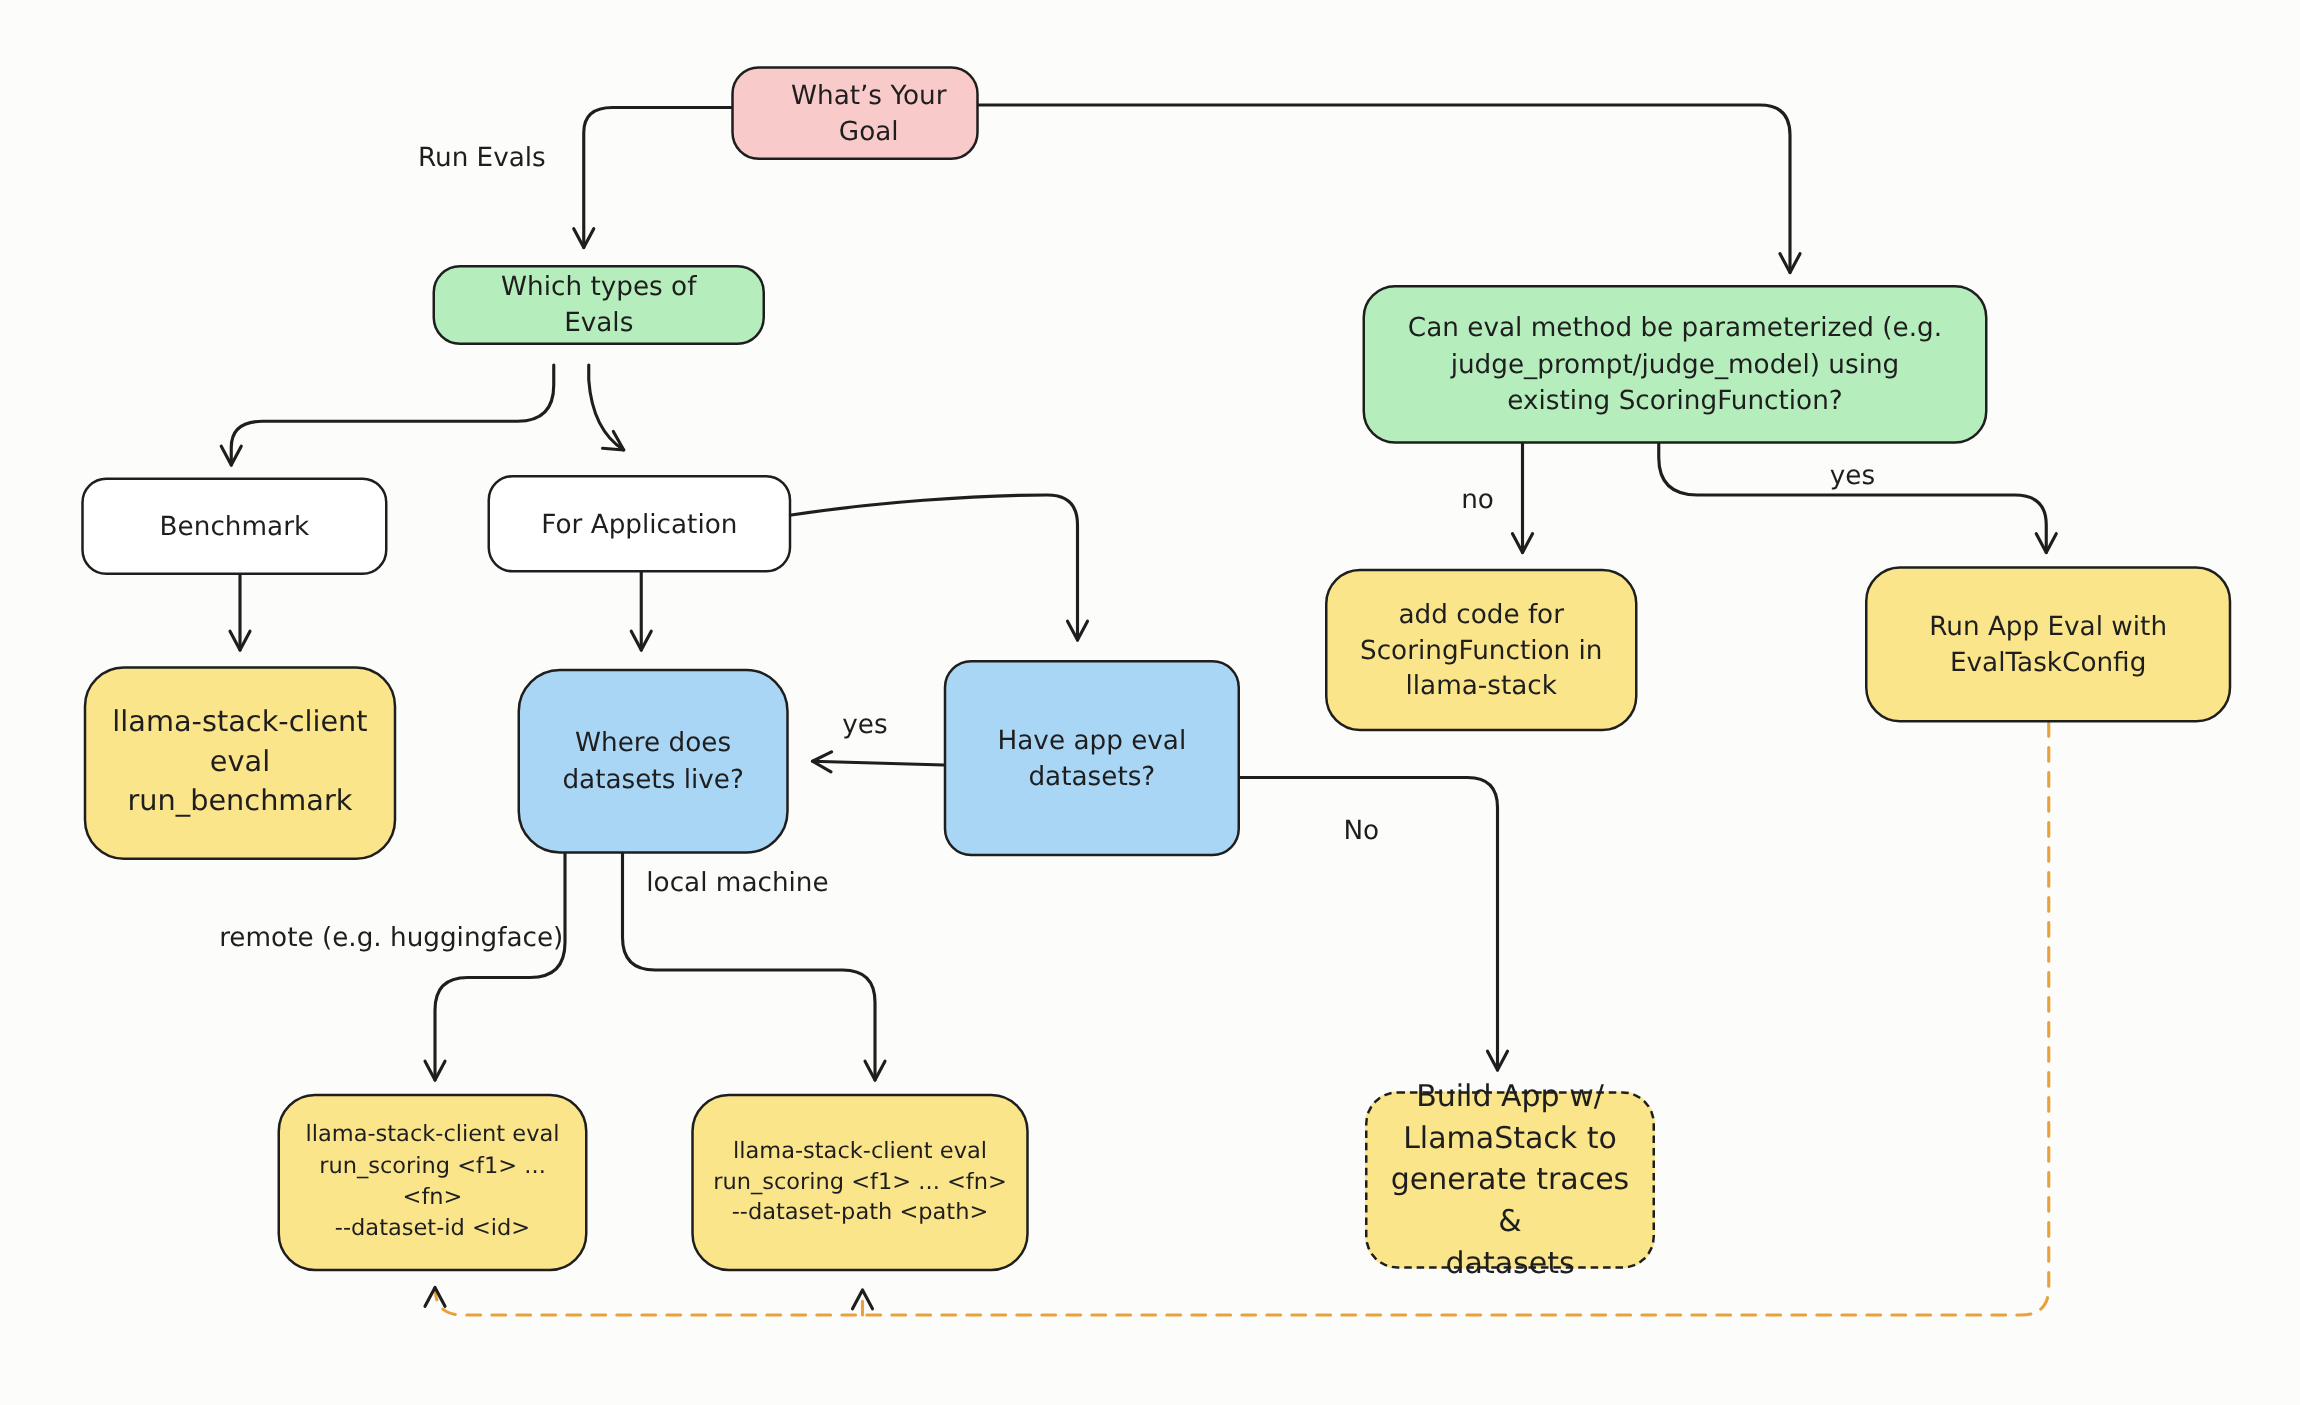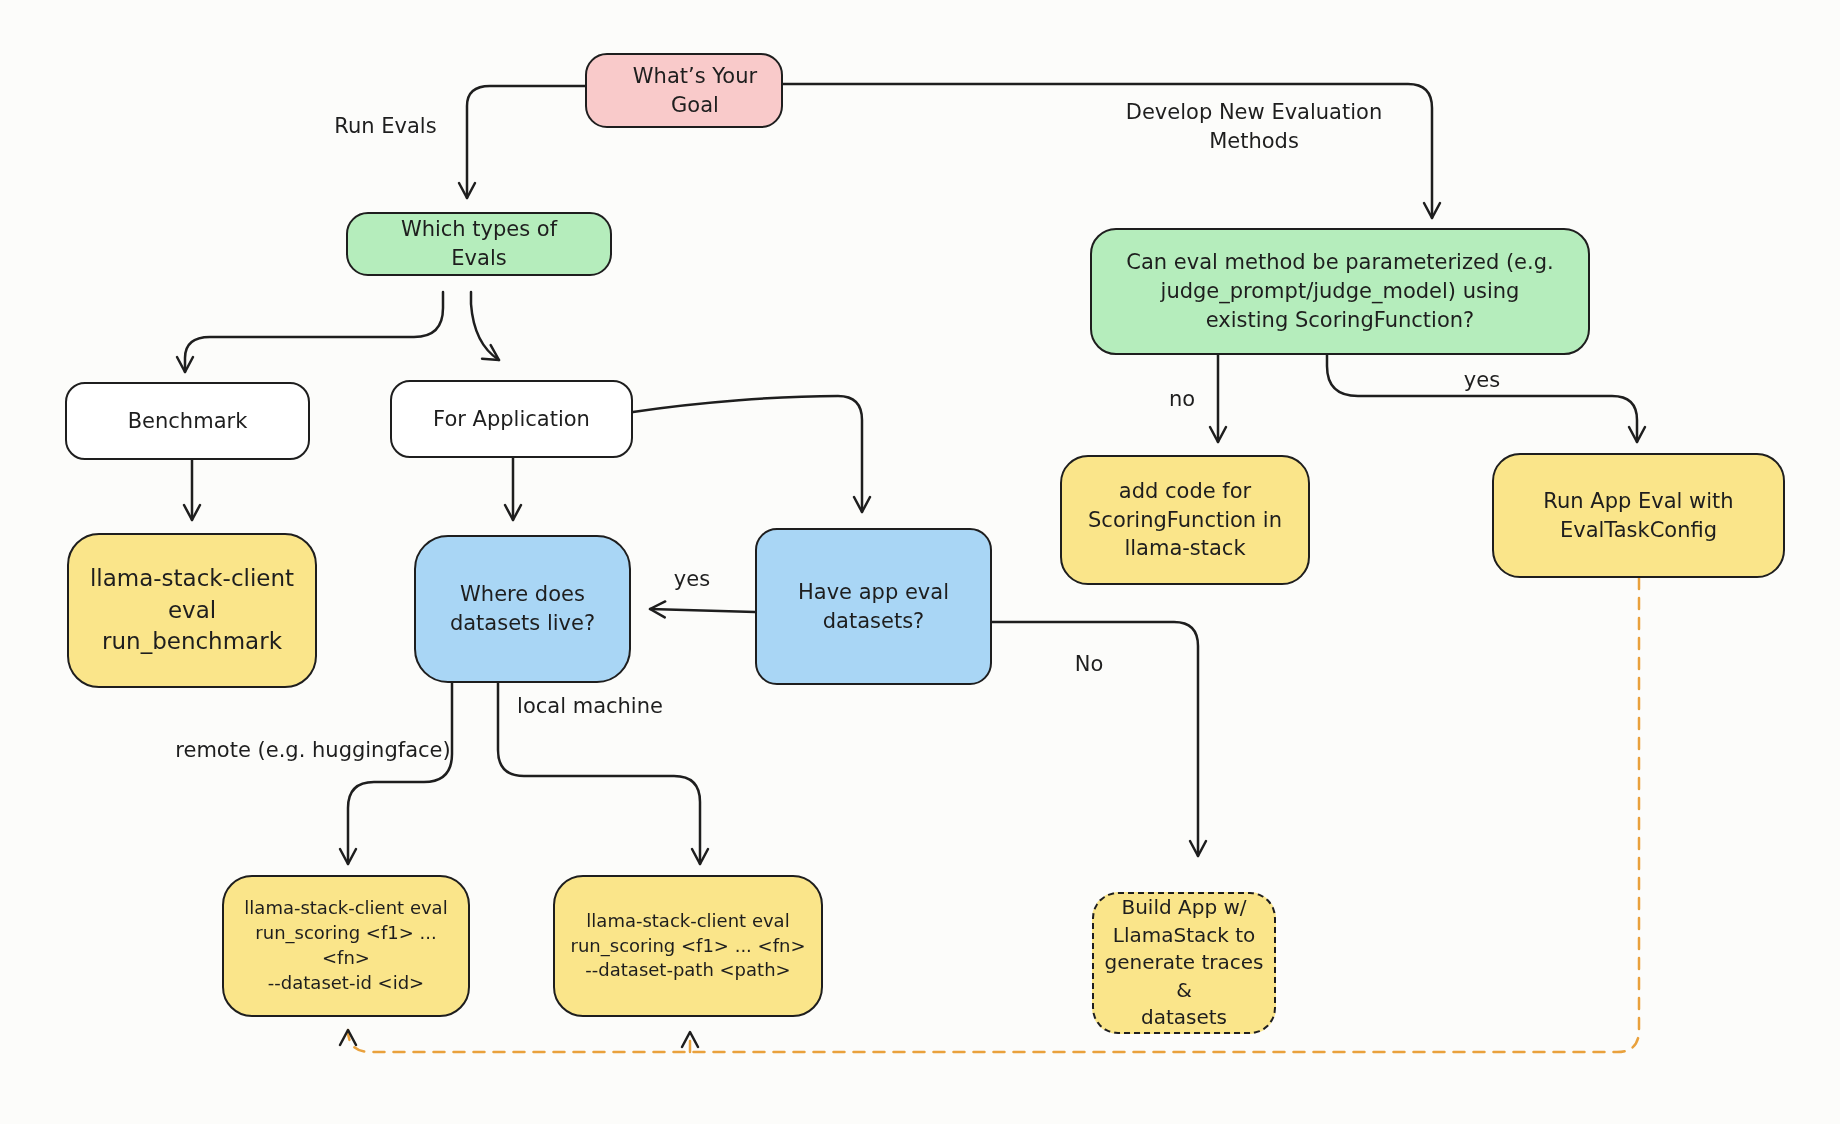--- a/index.html
+++ b/index.html
@@ -97,29 +97,27 @@
 llama-stack</div>
 
   <div class="node yellow code" style="left:222px;top:875px;width:248px;height:142px;border-radius:30px;">llama-stack-client eval
 run_scoring &lt;f1&gt; ... &lt;fn&gt;
 --dataset-id &lt;id&gt;</div>
 
   <div class="node yellow code" style="left:553px;top:875px;width:270px;height:142px;border-radius:30px;">llama-stack-client eval
 run_scoring &lt;f1&gt; ... &lt;fn&gt;
 --dataset-path &lt;path&gt;</div>
 
-  <div class="node yellow dashed" style="left:1092px;top:892px;width:184px;height:142px;border-radius:26px;font-size:20px;">Build App w/
+  <div class="node yellow dashed" style="left:1092px;top:873px;width:232px;height:142px;border-radius:26px;font-size:24px;">Build App w/
 LlamaStack to
 generate traces &amp;
 datasets</div>
 
   <div class="edge-label" style="left:318px;top:112px;width:135px;">Run Evals</div>
 
-  <div class="edge-label" style="left:1098px;top:98px;width:312px;">Develop New Evaluation
-Methods</div>
 
   <div class="edge-label" style="left:1160px;top:385px;width:44px;">no</div>
 
   <div class="edge-label" style="left:1452px;top:366px;width:60px;">yes</div>
 
   <div class="edge-label" style="left:664px;top:565px;width:56px;">yes</div>
 
   <div class="edge-label" style="left:1064px;top:650px;width:50px;">No</div>
 
   <div class="edge-label" style="left:172px;top:736px;width:282px;">remote (e.g. huggingface)</div>

